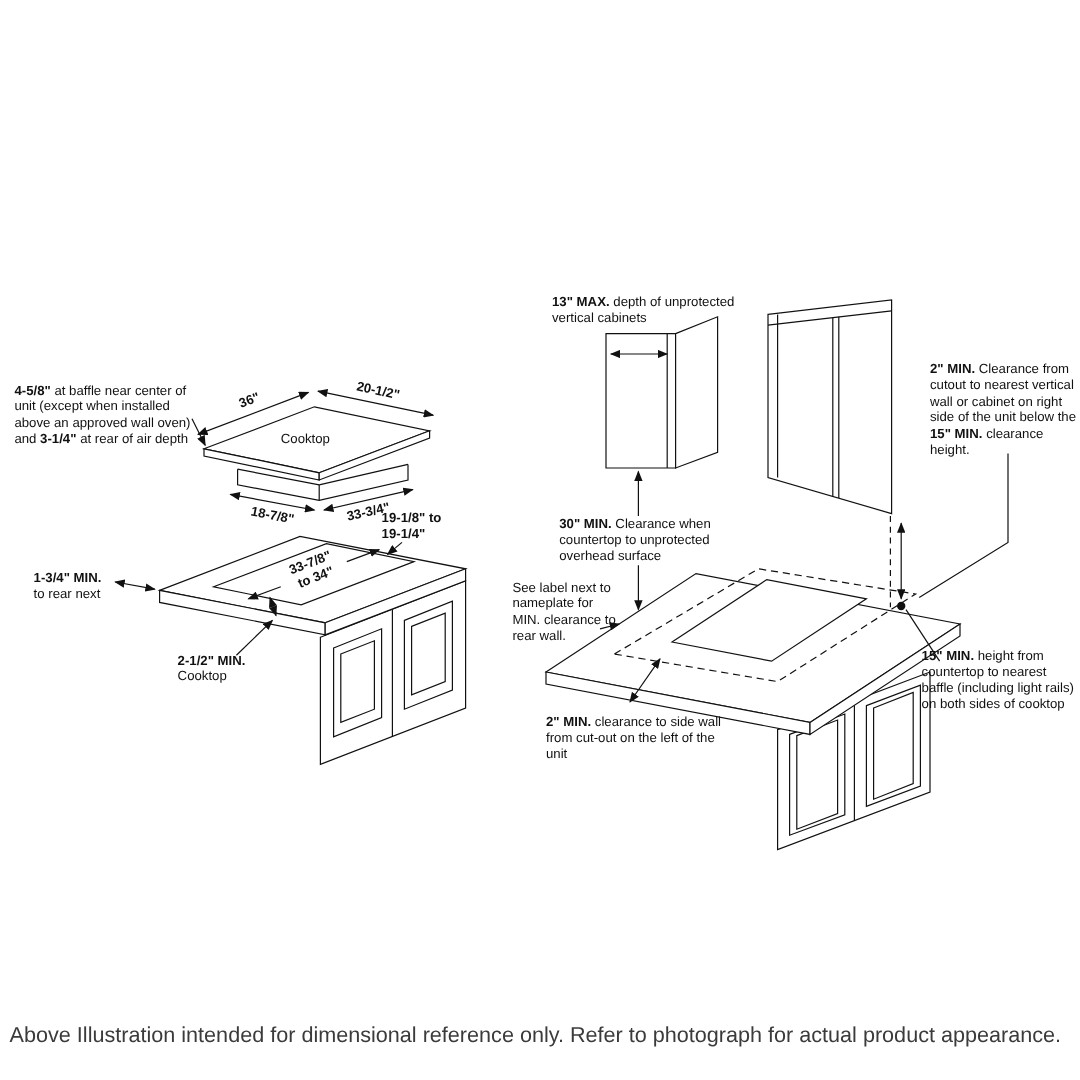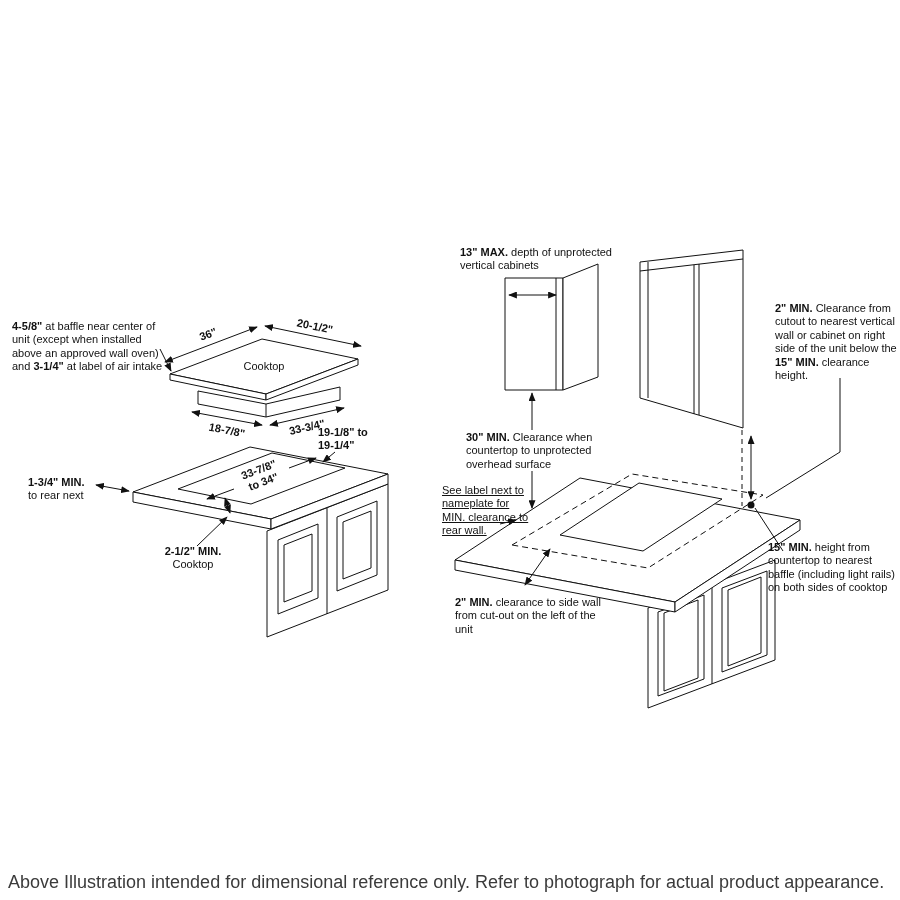--- a/index.html
+++ b/index.html
@@ -4,22 +4,22 @@
 <style>
   * { margin:0; padding:0; box-sizing:border-box; }
   html,body { width:900px; height:900px; background:#ffffff; }
   body { font-family:"Liberation Sans", sans-serif; position:relative; overflow:hidden; color:#111; }
   .stage { position:absolute; inset:0; }
   svg.linework { position:absolute; left:0; top:0; }
   .lbl { position:absolute; font-size:11px; line-height:1.22; color:#111; }
   .b { font-weight:bold; }
   .blk { display:block; }
   .dim { position:absolute; font-size:11px; font-weight:bold; color:#111; text-align:center; white-space:nowrap; transform-origin:center center; }
-  .ctr { text-align:center; }
-  .caption { position:absolute; left:8px; top:872px; width:888px; font-size:18px; color:#3b3b3b; }
+  .ctr { text-align:left; }
+  .caption { position:absolute; left:8px; top:852px; width:888px; font-size:18px; color:#3b3b3b; }
 </style>
 </head>
 <body>
 
 <div class="stage">
 
   <svg class="linework" width="900" height="900" viewBox="0 0 900 900" fill="none" stroke="#111" stroke-width="1">
     <defs>
       <marker id="ah" viewBox="0 0 10 8" refX="9" refY="4" markerWidth="9" markerHeight="7" orient="auto-start-reverse">
         <path d="M0,0 L10,4 L0,8 Z" fill="#111" stroke="none"></path>
@@ -110,21 +110,21 @@
       <circle cx="751" cy="505" r="3.5" fill="#111" stroke="none"></circle>
       <line x1="783" y1="551" x2="755" y2="508"></line>
 
       <polyline points="840,378 840,452 766,498"></polyline>
 
       <line x1="525" y1="585" x2="550" y2="549" marker-start="url(#ah)" marker-end="url(#ah)"></line>
     </g>
   </svg>
 
   <div class="lbl" style="left:12px; top:320px; width:152px;">
-    <span class="b">4-5/8"</span><span> at baffle near center of unit (except when installed above an approved wall oven) and </span><span class="b">3-1/4"</span><span> at label of air intake</span>
+    <span class="b">4-5/8"</span><span> at baffle near center of unit (except when installed above an approved wall oven) and </span><span class="b">3-1/4"</span><span> at rear of air depth</span>
   </div>
 
   <div class="dim" style="left:178px; top:328px; width:60px; transform:rotate(-21deg);">36"</div>
   <div class="dim" style="left:285px; top:320px; width:60px; transform:rotate(12deg);">20-1/2"</div>
   <div class="lbl ctr" style="left:234px; top:360px; width:60px;">Cooktop</div>
   <div class="dim" style="left:197px; top:424px; width:60px; transform:rotate(11deg);">18-7/8"</div>
   <div class="dim" style="left:277px; top:421px; width:60px; transform:rotate(-13deg);">33-3/4"</div>
 
   <div class="lbl" style="left:318px; top:426px; width:78px;">
     <span class="b blk">19-1/8" to</span>
@@ -152,21 +152,21 @@
   </div>
 
   <div class="lbl" style="left:775px; top:302px; width:126px;">
     <span class="b">2" MIN.</span><span> Clearance from cutout to nearest vertical wall or cabinet on right side of the unit below the </span><span class="b">15" MIN.</span><span> clearance height.</span>
   </div>
 
   <div class="lbl" style="left:466px; top:431px; width:140px;">
     <span class="b">30" MIN.</span><span> Clearance when countertop to unprotected overhead surface</span>
   </div>
 
-  <div class="lbl" style="left:442px; top:484px; width:88px;text-decoration:underline;">See label next to nameplate for MIN. clearance to rear wall.</div>
+  <div class="lbl" style="left:427px; top:484px; width:88px;">See label next to nameplate for MIN. clearance to rear wall.</div>
 
   <div class="lbl" style="left:455px; top:596px; width:155px;">
     <span class="b">2" MIN.</span><span> clearance to side wall from cut-out on the left of the unit</span>
   </div>
 
   <div class="lbl" style="left:768px; top:541px; width:132px;">
     <span class="b">15" MIN.</span><span> height from countertop to nearest baffle (including light rails) on both sides of cooktop</span>
   </div>
 
   <div class="caption">Above Illustration intended for dimensional reference only. Refer to photograph for actual product appearance.</div>

